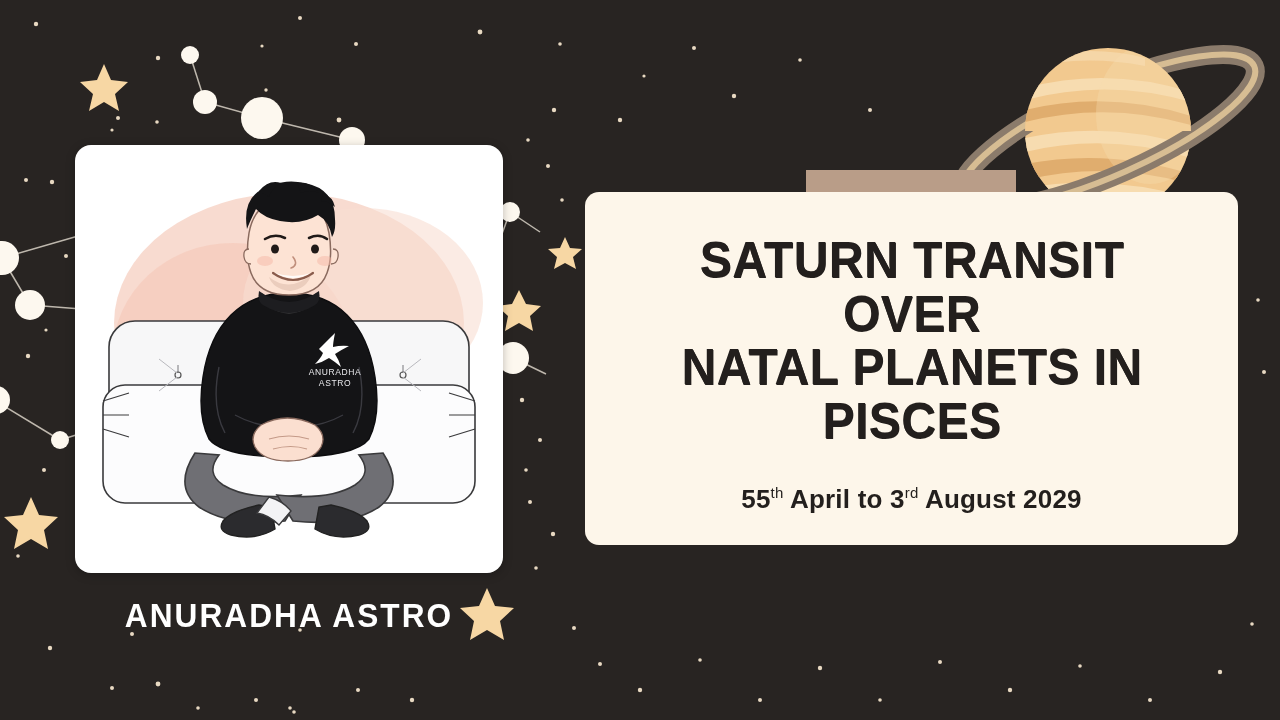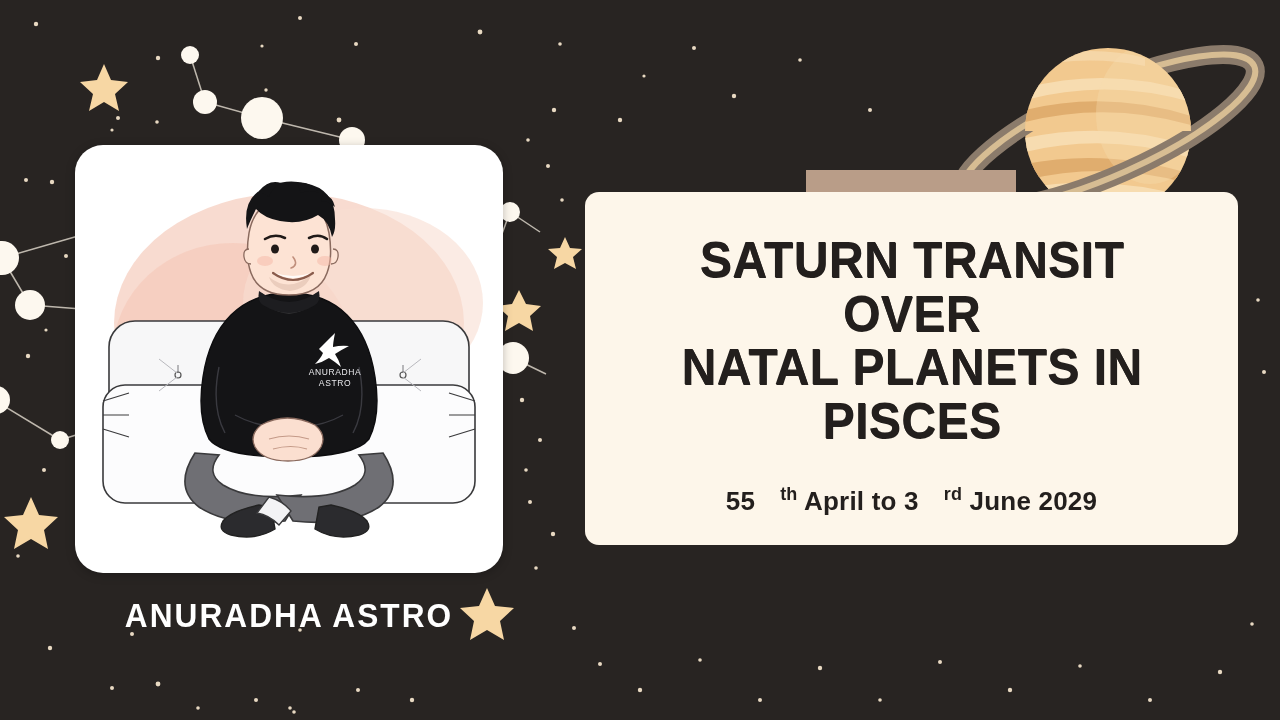--- a/index.html
+++ b/index.html
@@ -14,21 +14,21 @@
 
   
   .sky { position:absolute; inset:0; }
 
   
   .saturn { position:absolute; left:940px; top:18px; width:330px; height:240px; }
 
   
   .photo-card {
     position:absolute; left:75px; top:145px; width:428px; height:428px;
-    background:#ffffff; border-radius:28px; overflow:hidden;
+    background:#ffffff; border-radius:16px; overflow:hidden;
     box-shadow:0 2px 10px rgba(0,0,0,.25);
     padding-left:42px;
   }
   .photo-inner { position:absolute; inset:8px; border-radius:14px; overflow:hidden; background:#fff; }
 
   .nameplate {
     position:absolute; left:75px; top:596px; width:428px;
     text-align:center; color:#ffffff;
     font-family:"Liberation Sans", sans-serif;
     font-weight:700; font-size:34px; letter-spacing:2.2px;
@@ -52,21 +52,21 @@
     font-weight:700; font-size:50px; line-height:1.07;
     letter-spacing:0.5px; text-transform:uppercase;
     transform:scaleX(.96); transform-origin:center top;
     text-shadow:0.5px 0.5px 0 #231f1d;
   }
   .subtitle {
     margin-top:36px; color:#231f1d;
     font-family:"Liberation Sans", sans-serif;
     font-weight:600; font-size:26px; letter-spacing:.2px;
   }
-  .subtitle sup { font-size:18px; vertical-align:super; font-weight:700;margin-left:25px; }
+  .subtitle sup { font-size:15px; vertical-align:super; font-weight:400; }
 </style>
 </head>
 <body>
 
 <div id="stage">
 
   <div class="sky">
 
     <svg width="1280" height="720" style="position:absolute;left:0;top:0;">
       <g stroke="#cfc8bd" stroke-width="1.5" fill="none" opacity="0.9">
@@ -316,18 +316,18 @@
     <div class="title-text">
       <div>SATURN TRANSIT OVER</div>
       <div>NATAL PLANETS IN</div>
       <div>PISCES</div>
     </div>
     <div class="subtitle">
       <span>55</span><sup>th</sup>
       <span>April</span>
       <span>to</span>
       <span>3</span><sup>rd</sup>
-      <span>June</span>
+      <span>August</span>
       <span>2029</span>
     </div>
   </div>
 
 </div>
 
 </body></html>

